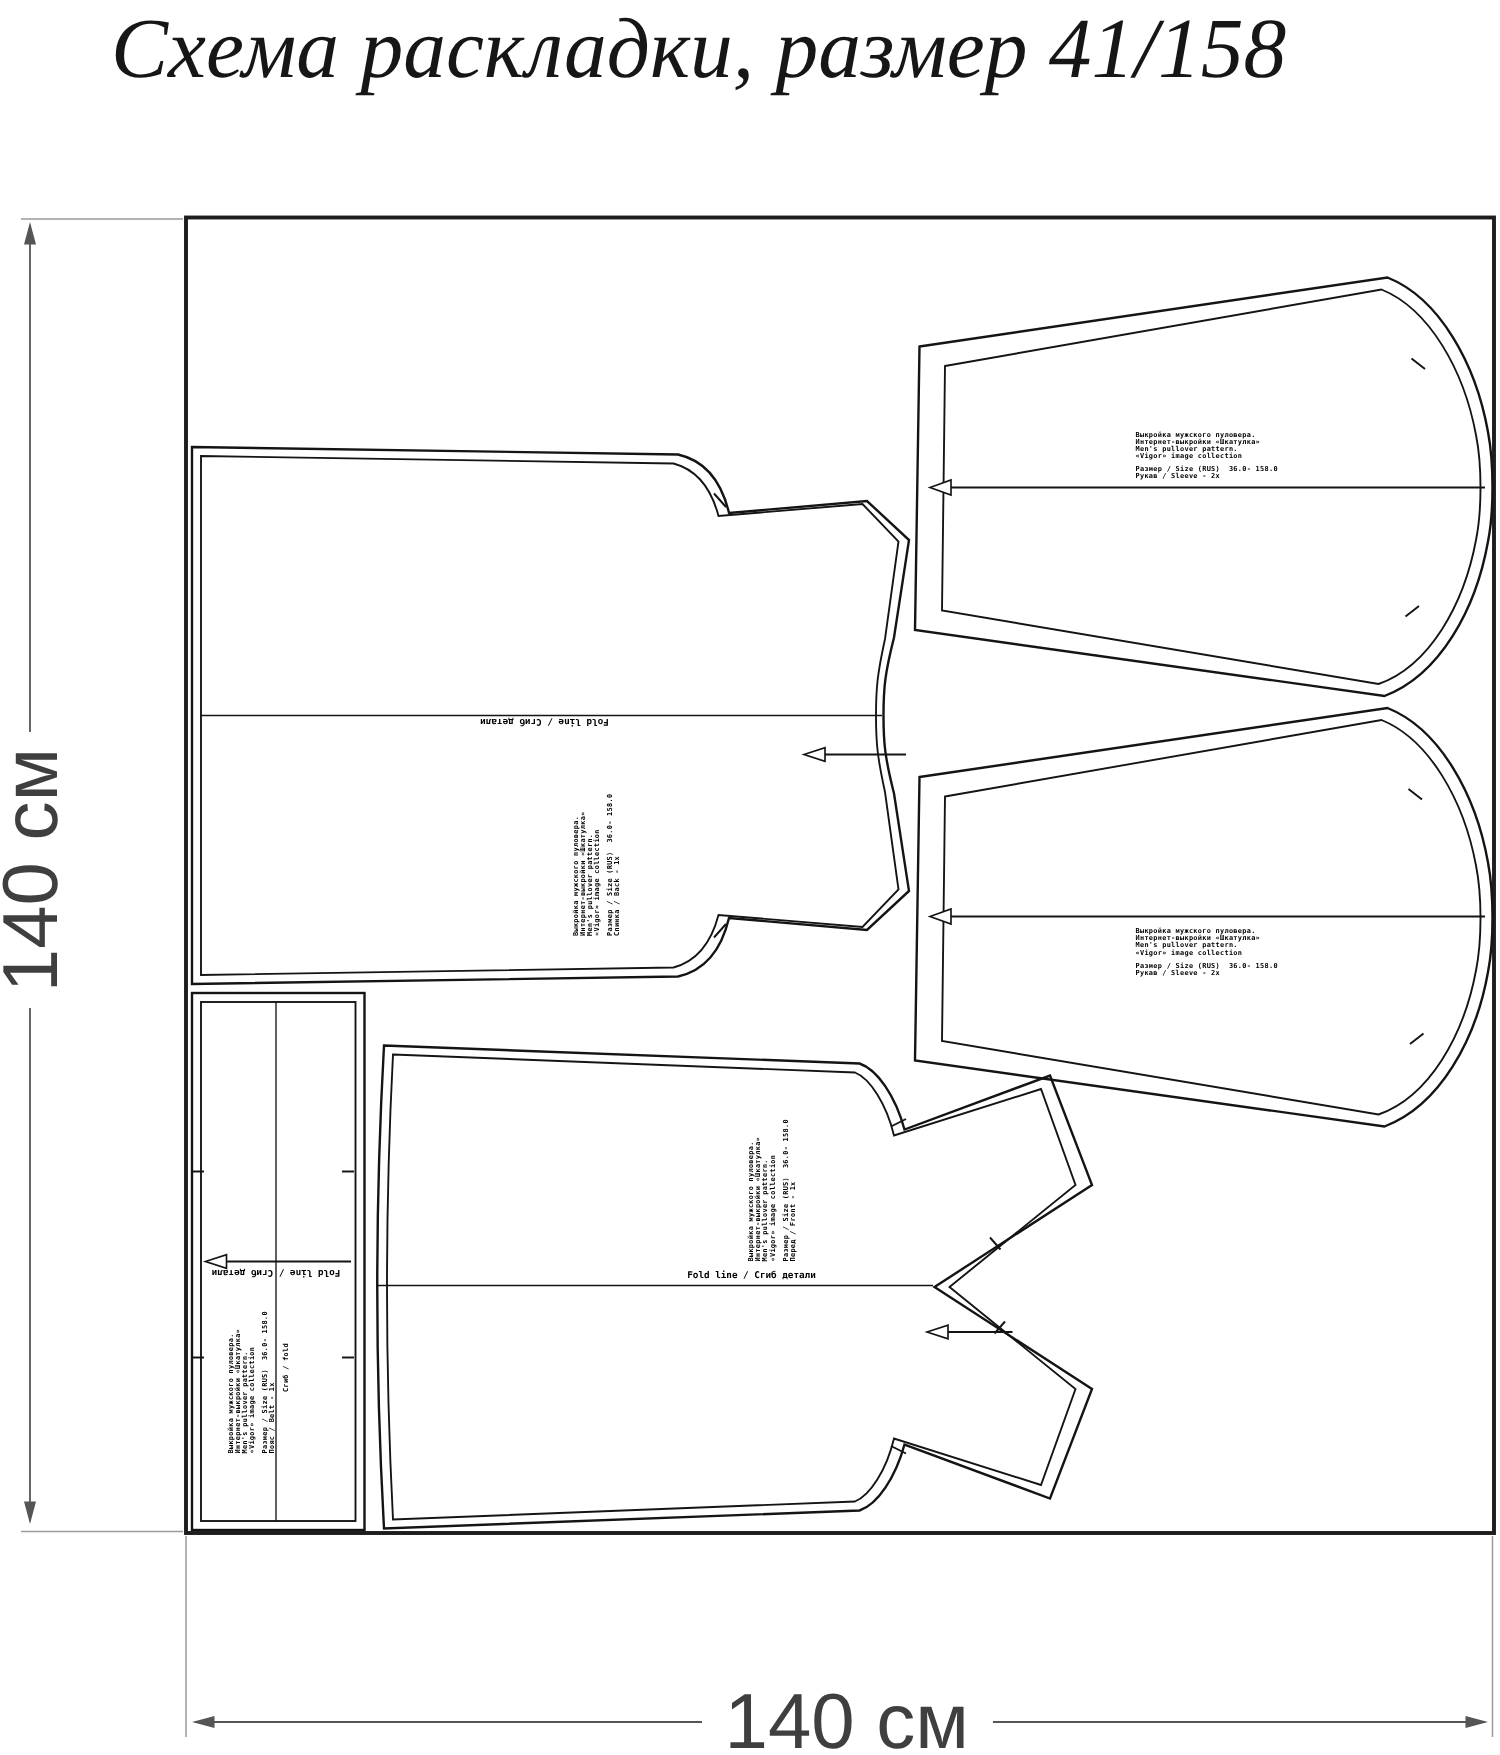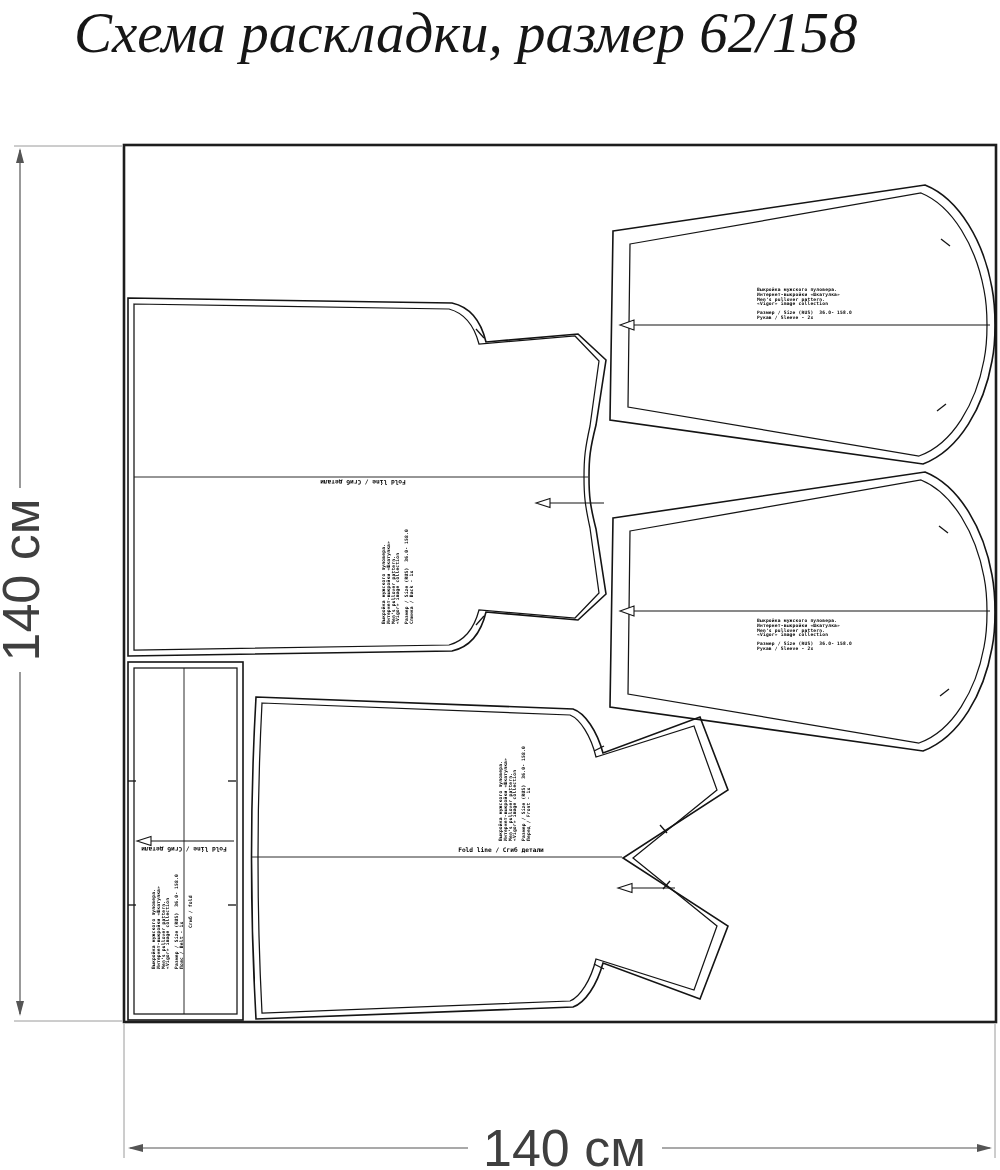--- a/index.html
+++ b/index.html
@@ -22,21 +22,21 @@
   .ext{fill:none;stroke:#9a9a9a;stroke-width:1;}
   .notch{fill:none;stroke:#141414;stroke-width:1.3;}
   .tiny{font:700 4.6px "DejaVu Sans Mono",monospace;fill:#000;white-space:pre;letter-spacing:0.2px;}
   .fold{font:700 6.2px "DejaVu Sans Mono",monospace;fill:#000;white-space:pre;}
 </style>
 </head>
 <body>
 
 <div class="canvas">
 
-  <div class="title">Схема раскладки, размер 62/158</div>
+  <div class="title">Схема раскладки, размер 41/158</div>
 
   <div class="dim-label left">140 см</div>
   <div class="dim-label bottom">140 см</div>
 
   <svg width="1000" height="1170" viewBox="0 0 1000 1170">
 
     <rect class="fab" x="124" y="145" width="872" height="877"></rect>
 
     <g>
       <path class="ext" d="M14,146 H122"></path>

